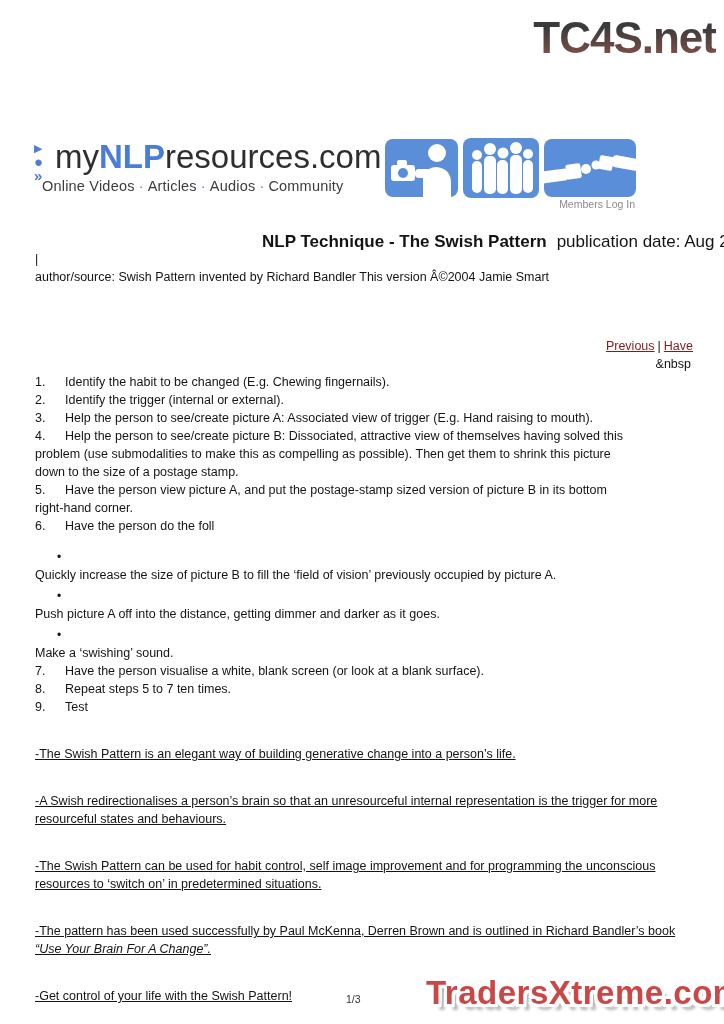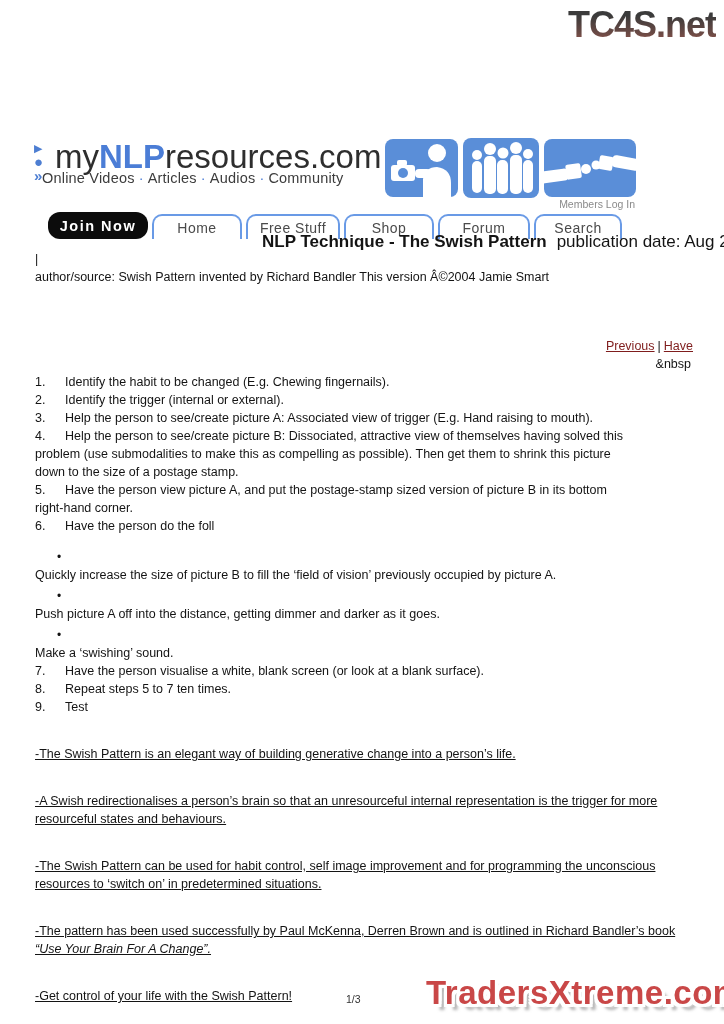--- a/index.html
+++ b/index.html
@@ -1,32 +1,32 @@
 <!DOCTYPE html>
 <html><head>
 <meta charset="utf-8">
 <style>
   html,body{margin:0;padding:0;background:#fff;}
   .page{position:relative;width:724px;height:1024px;background:#ffffff;overflow:hidden;
         font-family:"Liberation Sans", sans-serif;color:#141414;}
 
   
-  .tc4s{position:absolute;top:4px;right:8px;font-size:36px;font-weight:bold;letter-spacing:-1px;
+  .tc4s{position:absolute;top:13px;right:8px;font-size:44px;font-weight:bold;letter-spacing:-1px;
         background:linear-gradient(180deg,#3b3b3b 28%,#6b4a45 70%,#9a564c 95%);
         -webkit-background-clip:text;background-clip:text;color:transparent;
         font-family:"Liberation Sans", sans-serif;}
 
   
   .logo-icon{position:absolute;left:34px;top:142px;width:18px;text-align:left;color:#4d7ed2;line-height:13px;}
   .logo-icon .tri{font-size:11px;}
   .logo-icon .dot{font-size:15px;line-height:14px;}
   .logo-icon .chev{font-size:15px;font-weight:bold;line-height:13px;}
   .logo-text{position:absolute;left:55px;top:140px;font-size:33px;line-height:34px;color:#2e2e2e;letter-spacing:0px;}
   .logo-text .accent{color:#4b7dd6;font-weight:bold;}
-  .tagline{position:absolute;left:42px;top:170px;font-size:14.5px;color:#3c3c3c;letter-spacing:0.2px;}
+  .tagline{position:absolute;left:42px;top:178px;font-size:14.5px;color:#3c3c3c;letter-spacing:0.2px;}
   .tagline .dot-sep{color:#4b7dd6;padding:0 4px;}
 
   
   .tiles{position:absolute;left:385px;top:138px;display:flex;gap:5px;align-items:center;}
   .tile{background:#5a8ed8;border-radius:8px;height:58px;display:flex;align-items:center;justify-content:center;}
   .tile svg{display:block;}
   .members-login{position:absolute;left:540px;top:198px;width:95px;text-align:right;
                  font-size:10.5px;color:#8a8a8a;}
 
   
@@ -118,29 +118,20 @@
           <circle cx="42" cy="30" r="5"></circle>
           <rect x="68" y="18" width="28" height="12" rx="4" transform="rotate(10 82 24)"></rect>
           <rect x="55" y="17" width="14" height="14" rx="2" transform="rotate(10 62 24)"></rect>
           <circle cx="52" cy="26" r="4.5"></circle>
         </g>
       </svg>
     </div>
   </div>
   <div class="members-login">Members Log In</div>
 
-  <div class="nav">
-    <div class="join-btn">Join Now</div>
-
-  <div class="tab w1">Home</div>
-      <div class="tab w2">Free Stuff</div>
-      <div class="tab w3">Shop</div>
-      <div class="tab w4">Forum</div>
-      <div class="tab w5">Search</div>
-    </div>
 
   <div class="title-line"><b>NLP Technique - The Swish Pattern</b><span class="pub">publication date: Aug 23, 2007</span></div>
 
   <div class="body-col">
     <div class="line">|</div>
     <div class="line">author/source: Swish Pattern invented by Richard Bandler This version Â©2004 Jamie Smart</div>
     <div class="spacer50"></div>
     <div class="pager"><a>Previous</a><span class="sep">|</span><a>Have</a></div>
     <div class="nbsp-line">&amp;nbsp</div>
     <div id="steps1">

